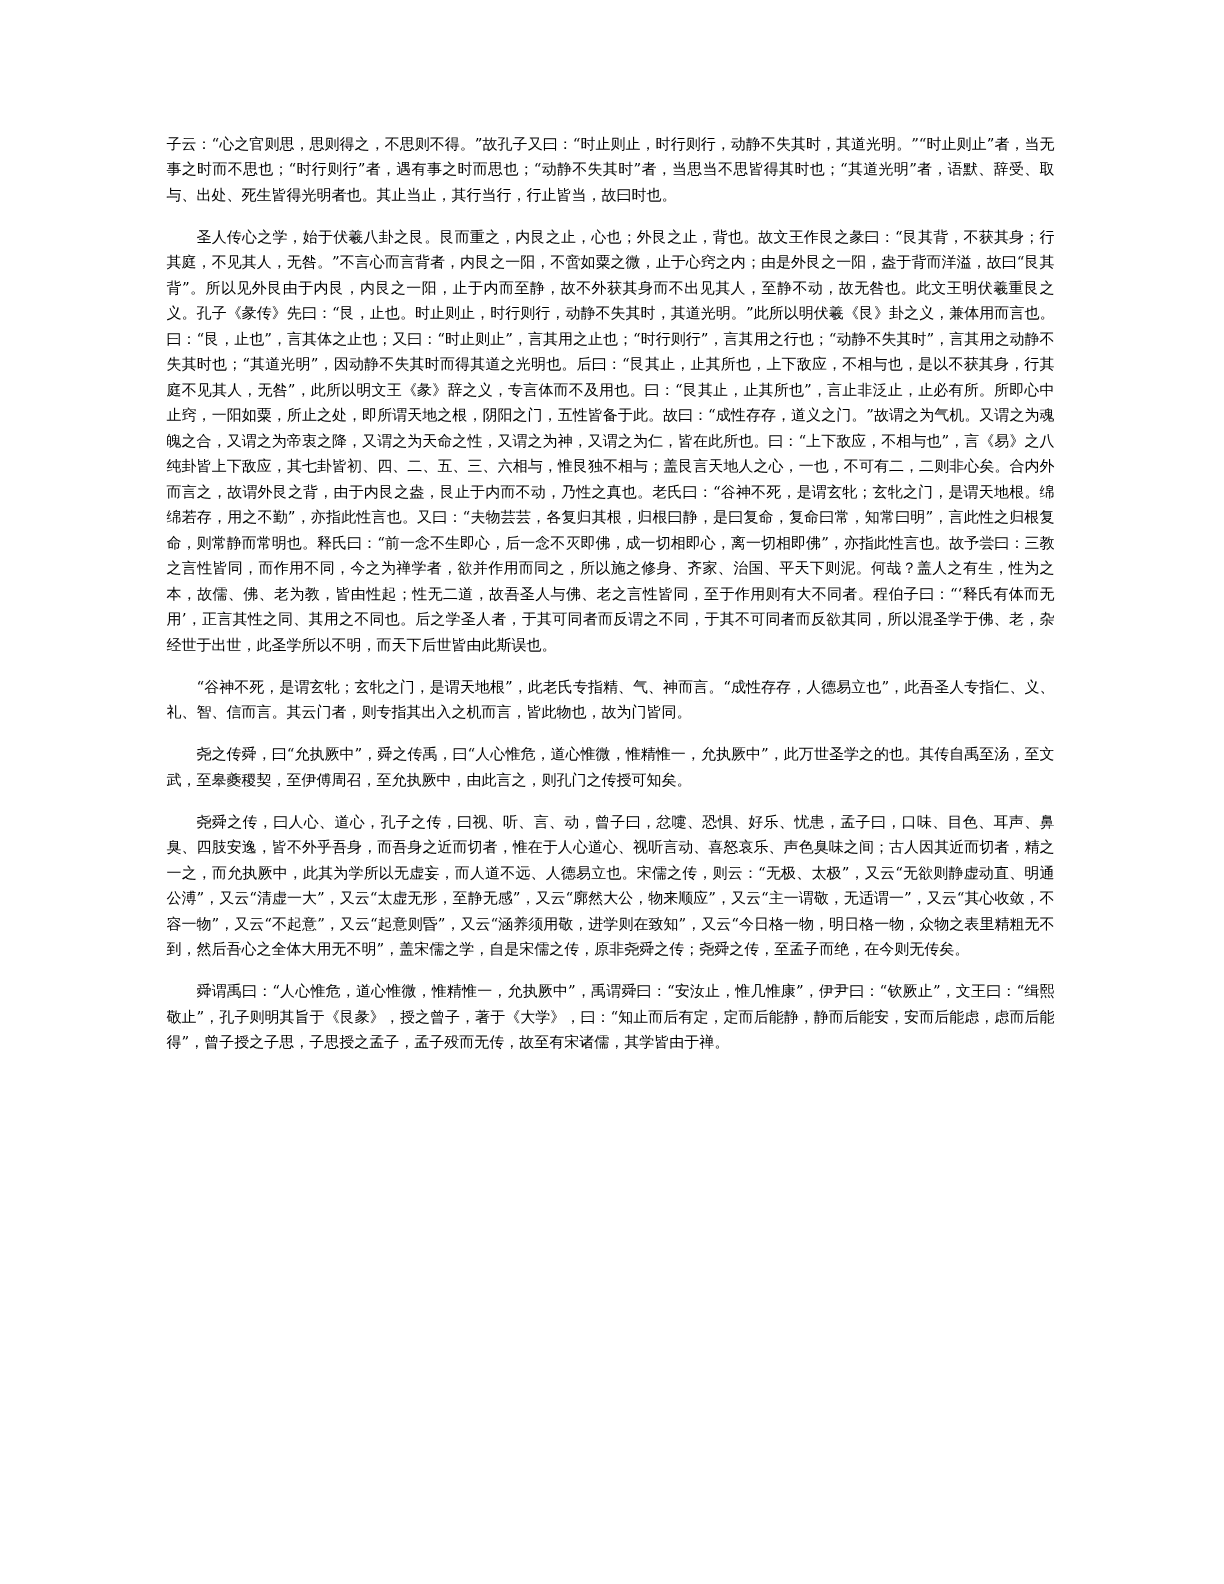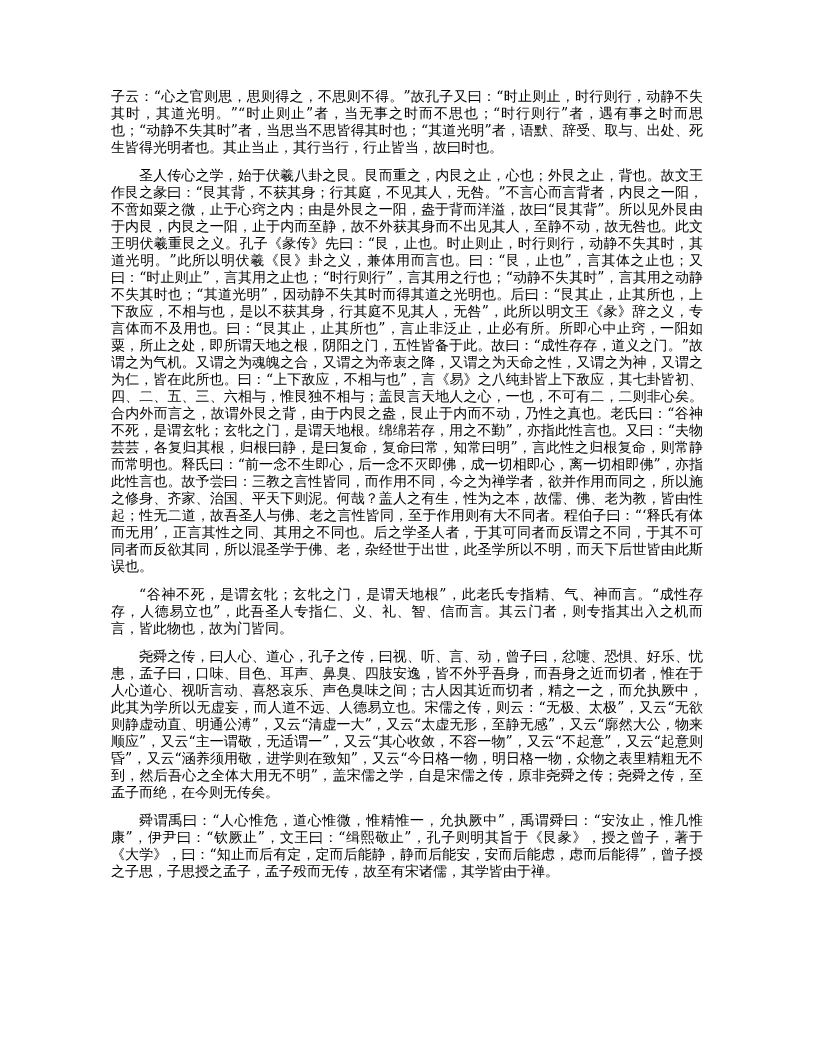--- a/index.html
+++ b/index.html
@@ -13,21 +13,21 @@
     height: 1056px;
     background: #ffffff;
     overflow: hidden;
     font-family: "DejaVu Serif", "Liberation Serif", serif;
   }
   .text-block {
     position: absolute;
     left: 111px;
     top: 88px;
     width: 592px;
-    font-size: 14px;
+    font-size: 10px;
     line-height: 17px;
     color: #000000;
     text-align: justify;
     letter-spacing: 0;
     word-break: break-all;
   }
   .text-block p {
     margin: 0;
     padding: 0;
   }
@@ -40,16 +40,17 @@
   }
 </style>
 </head>
 <body>
 
 <div class="page">
   <div class="text-block">
     <p>子云：“心之官则思，思则得之，不思则不得。”故孔子又曰：“时止则止，时行则行，动静不失其时，其道光明。”“时止则止”者，当无事之时而不思也；“时行则行”者，遇有事之时而思也；“动静不失其时”者，当思当不思皆得其时也；“其道光明”者，语默、辞受、取与、出处、死生皆得光明者也。其止当止，其行当行，行止皆当，故曰时也。</p>
     <p class="indent">圣人传心之学，始于伏羲八卦之艮。艮而重之，内艮之止，心也；外艮之止，背也。故文王作艮之彖曰：“艮其背，不获其身；行其庭，不见其人，无咎。”不言心而言背者，内艮之一阳，不啻如粟之微，止于心窍之内；由是外艮之一阳，盎于背而洋溢，故曰“艮其背”。所以见外艮由于内艮，内艮之一阳，止于内而至静，故不外获其身而不出见其人，至静不动，故无咎也。此文王明伏羲重艮之义。孔子《彖传》先曰：“艮，止也。时止则止，时行则行，动静不失其时，其道光明。”此所以明伏羲《艮》卦之义，兼体用而言也。曰：“艮，止也”，言其体之止也；又曰：“时止则止”，言其用之止也；“时行则行”，言其用之行也；“动静不失其时”，言其用之动静不失其时也；“其道光明”，因动静不失其时而得其道之光明也。后曰：“艮其止，止其所也，上下敌应，不相与也，是以不获其身，行其庭不见其人，无咎”，此所以明文王《彖》辞之义，专言体而不及用也。曰：“艮其止，止其所也”，言止非泛止，止必有所。所即心中止窍，一阳如粟，所止之处，即所谓天地之根，阴阳之门，五性皆备于此。故曰：“成性存存，道义之门。”故谓之为气机。又谓之为魂魄之合，又谓之为帝衷之降，又谓之为天命之性，又谓之为神，又谓之为仁，皆在此所也。曰：“上下敌应，不相与也”，言《易》之八纯卦皆上下敌应，其七卦皆初、四、二、五、三、六相与，惟艮独不相与；盖艮言天地人之心，一也，不可有二，二则非心矣。合内外而言之，故谓外艮之背，由于内艮之盎，艮止于内而不动，乃性之真也。老氏曰：“谷神不死，是谓玄牝；玄牝之门，是谓天地根。绵绵若存，用之不勤”，亦指此性言也。又曰：“夫物芸芸，各复归其根，归根曰静，是曰复命，复命曰常，知常曰明”，言此性之归根复命，则常静而常明也。释氏曰：“前一念不生即心，后一念不灭即佛，成一切相即心，离一切相即佛”，亦指此性言也。故予尝曰：三教之言性皆同，而作用不同，今之为禅学者，欲并作用而同之，所以施之修身、齐家、治国、平天下则泥。何哉？盖人之有生，性为之本，故儒、佛、老为教，皆由性起；性无二道，故吾圣人与佛、老之言性皆同，至于作用则有大不同者。程伯子曰：“‘释氏有体而无用’，正言其性之同、其用之不同也。后之学圣人者，于其可同者而反谓之不同，于其不可同者而反欲其同，所以混圣学于佛、老，杂经世于出世，此圣学所以不明，而天下后世皆由此斯误也。</p>
     <p class="indent">“谷神不死，是谓玄牝；玄牝之门，是谓天地根”，此老氏专指精、气、神而言。“成性存存，人德易立也”，此吾圣人专指仁、义、礼、智、信而言。其云门者，则专指其出入之机而言，皆此物也，故为门皆同。</p>
+    <p class="indent">尧之传舜，曰“允执厥中”，舜之传禹，曰“人心惟危，道心惟微，惟精惟一，允执厥中”，此万世圣学之的也。其传自禹至汤，至文武，至皋夔稷契，至伊傅周召，至允执厥中，由此言之，则孔门之传授可知矣。</p>
     <p class="indent">尧舜之传，曰人心、道心，孔子之传，曰视、听、言、动，曾子曰，忿嚏、恐惧、好乐、忧患，孟子曰，口味、目色、耳声、鼻臭、四肢安逸，皆不外乎吾身，而吾身之近而切者，惟在于人心道心、视听言动、喜怒哀乐、声色臭味之间；古人因其近而切者，精之一之，而允执厥中，此其为学所以无虚妄，而人道不远、人德易立也。宋儒之传，则云：“无极、太极”，又云“无欲则静虚动直、明通公溥”，又云“清虚一大”，又云“太虚无形，至静无感”，又云“廓然大公，物来顺应”，又云“主一谓敬，无适谓一”，又云“其心收敛，不容一物”，又云“不起意”，又云“起意则昏”，又云“涵养须用敬，进学则在致知”，又云“今日格一物，明日格一物，众物之表里精粗无不到，然后吾心之全体大用无不明”，盖宋儒之学，自是宋儒之传，原非尧舜之传；尧舜之传，至孟子而绝，在今则无传矣。</p>
     <p class="indent">舜谓禹曰：“人心惟危，道心惟微，惟精惟一，允执厥中”，禹谓舜曰：“安汝止，惟几惟康”，伊尹曰：“钦厥止”，文王曰：“缉熙敬止”，孔子则明其旨于《艮彖》，授之曾子，著于《大学》，曰：“知止而后有定，定而后能静，静而后能安，安而后能虑，虑而后能得”，曾子授之子思，子思授之孟子，孟子殁而无传，故至有宋诸儒，其学皆由于禅。</p>
   </div>
 </div>
 
 </body></html>

